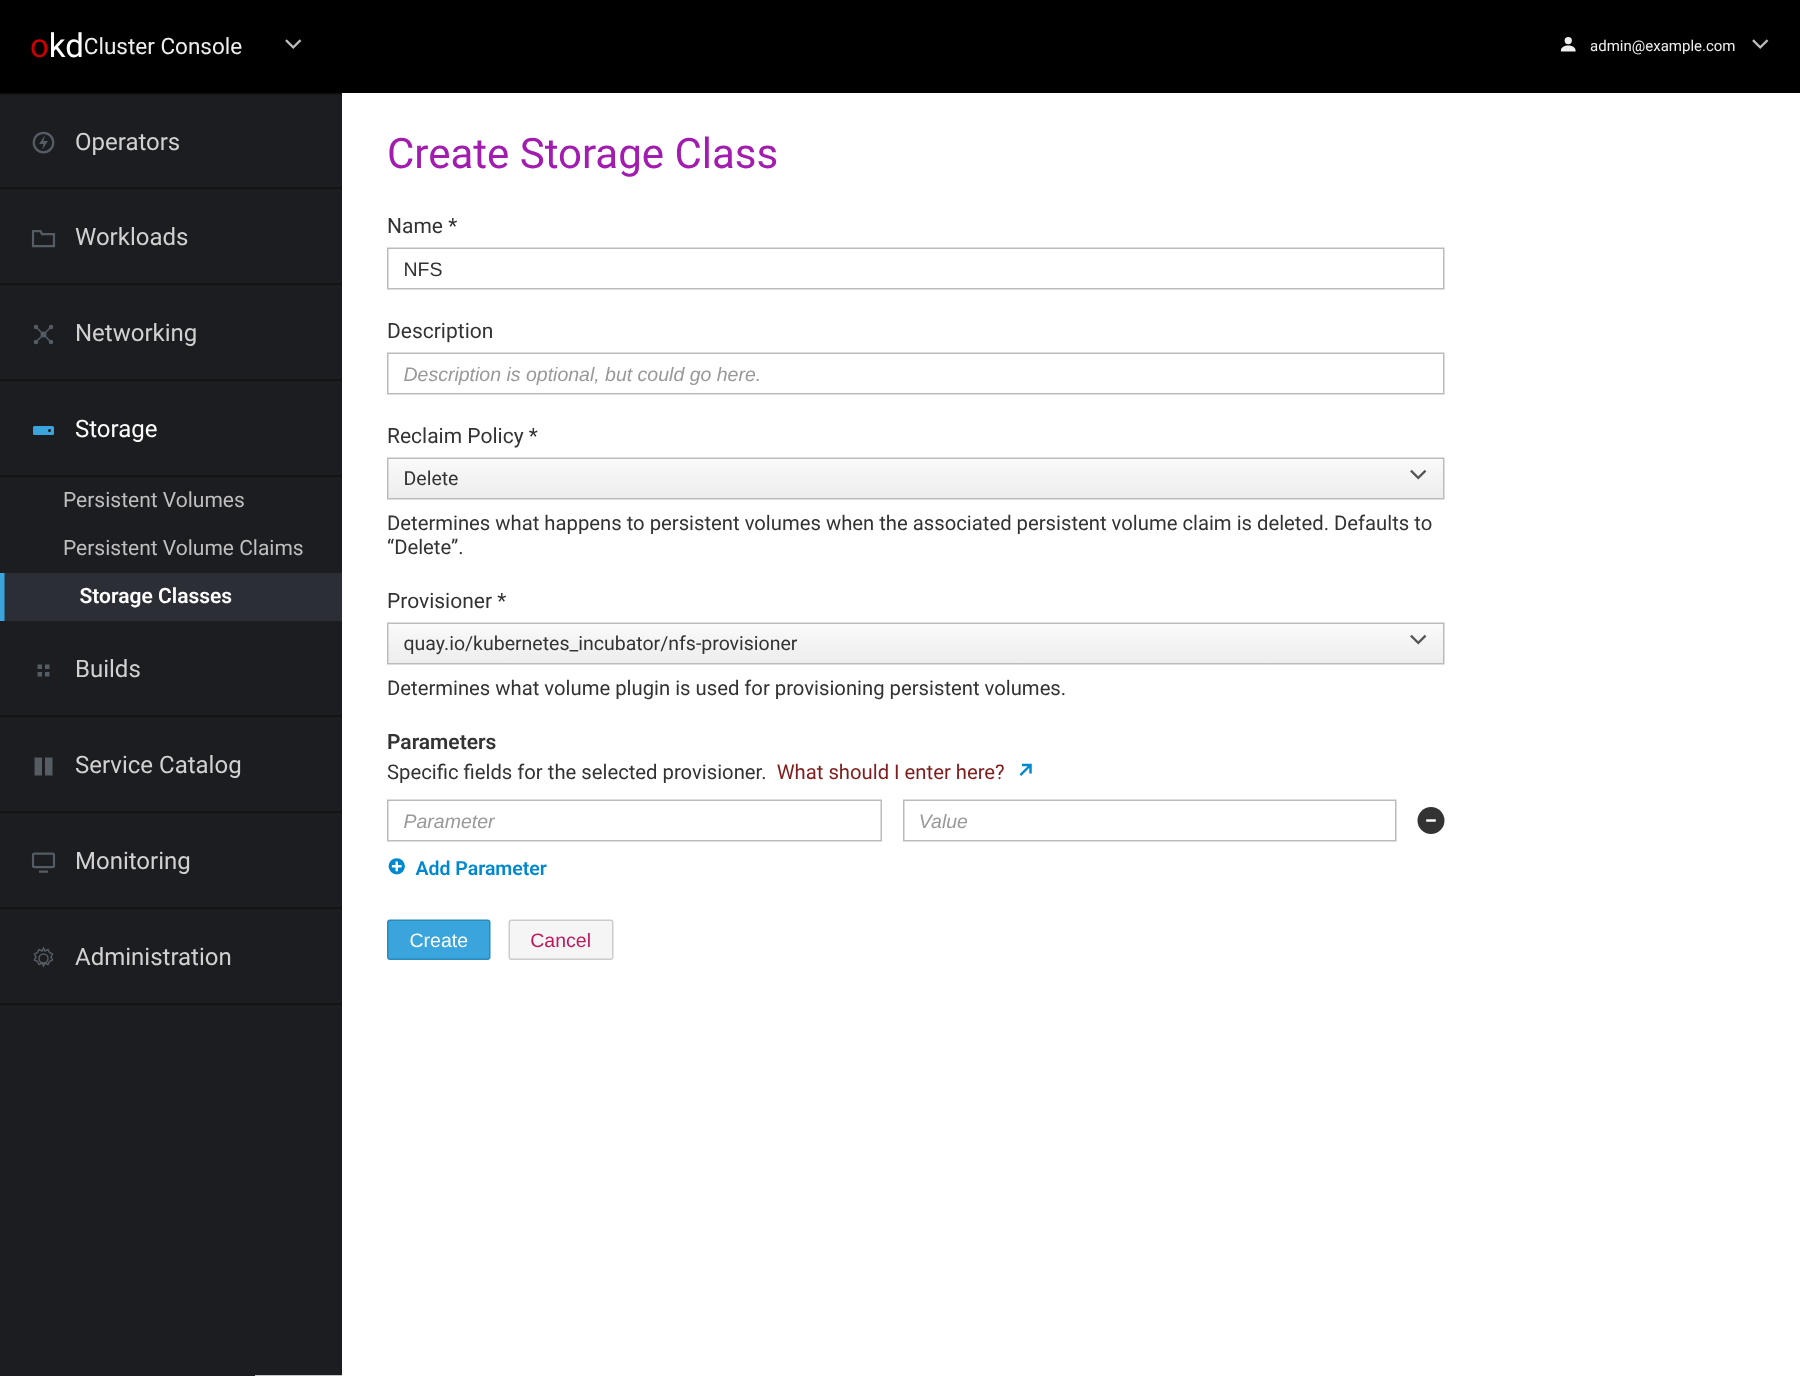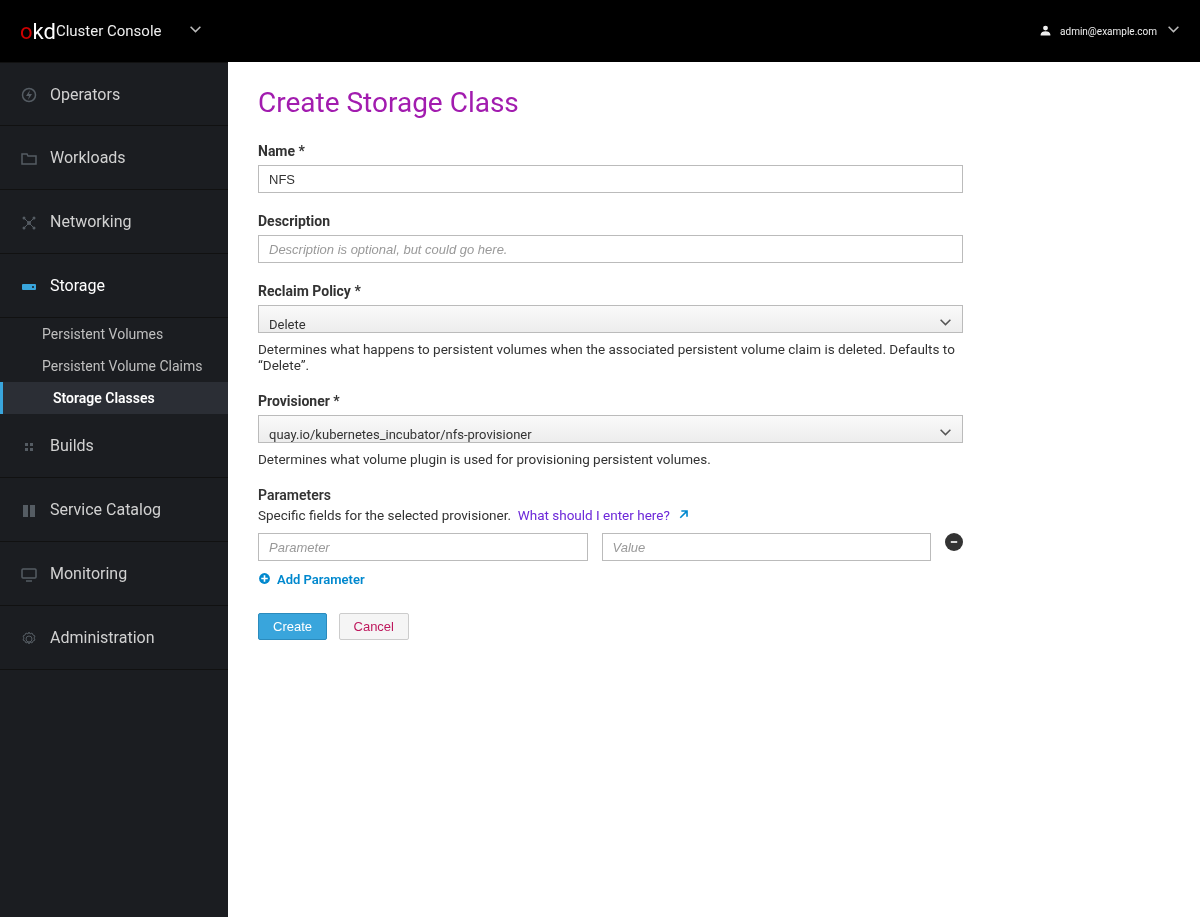--- a/index.html
+++ b/index.html
@@ -105,21 +105,21 @@
 
 
 h1.page-title {
   font-size: 28px;
   font-weight: 400;
   color: #a21caf;
   margin-bottom: 24px;
 }
 .field { margin-bottom: 20px; width: 705px; }
 .field-label {
-  font-weight: 700;
+  font-weight: 400;
   font-size: 14px;
   margin-bottom: 6px;
   color: #333;
 }
 .input-text {
   width: 100%;
   height: 28px;
   border: 1px solid #bbb;
   padding: 0 10px;
   font-size: 13px;
@@ -129,37 +129,38 @@
 .input-text::placeholder { color: #999; font-style: italic; }
 .select {
   width: 100%;
   height: 28px;
   border: 1px solid #bbb;
   background: linear-gradient(#fafafa, #ededed);
   padding: 0 10px;
   font-size: 13px;
   color: #333;
   display: flex;
-  align-items: flex-end;
+  align-items: center;
   justify-content: space-between;
   cursor: pointer;
 }
 .select .sel-caret { color: #555; font-size: 13px; }
 .help-text {
   font-size: 13.5px;
   color: #333;
   margin-top: 8px;
 }
 .section-label { font-weight: 600; font-size: 14px; margin-bottom: 4px; }
 .section-desc { font-size: 13.5px; color: #333; margin-bottom: 10px; }
-.link { color: #6d28d9; cursor: pointer; text-decoration: none; margin-top: 27px; }
+.link { color: #7f1d1d; cursor: pointer; text-decoration: none; margin-top: 27px; }
 .ext-link-icon { margin-left: 4px; font-size: 11px; color: #0088ce; }
 
 .param-row {
   display: flex;
+  align-items: center;
   gap: 14px;
   margin-bottom: 10px;
 }
 .param-row .input-text { flex: 1; }
 .param-row .remove {
   width: 18px; height: 18px;
   background: #333;
   color: #fff;
   border-radius: 50%;
   display: inline-flex;

